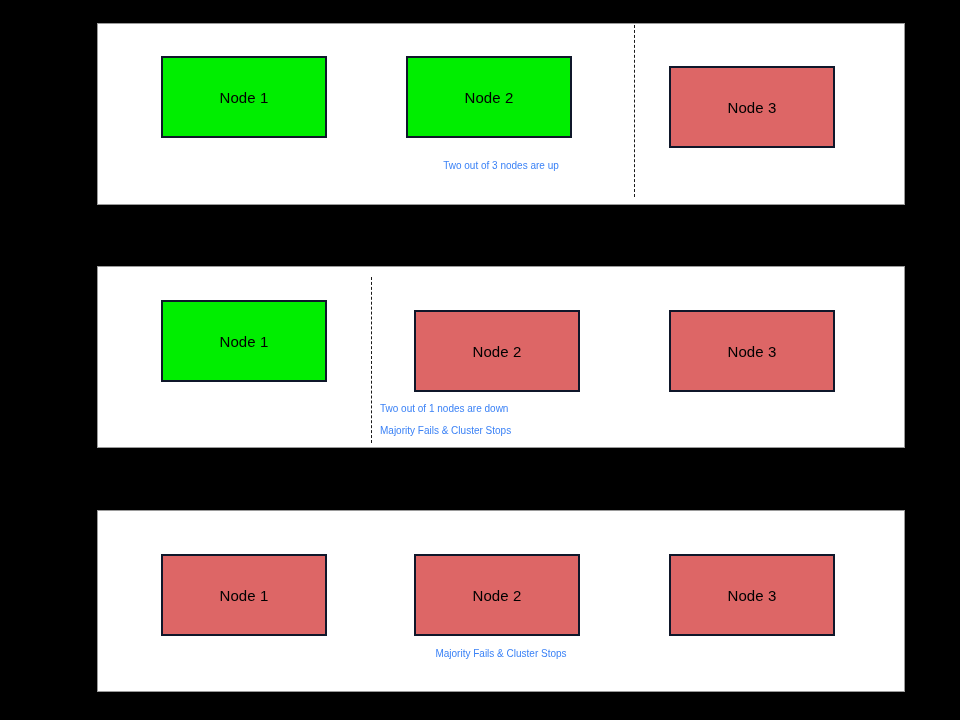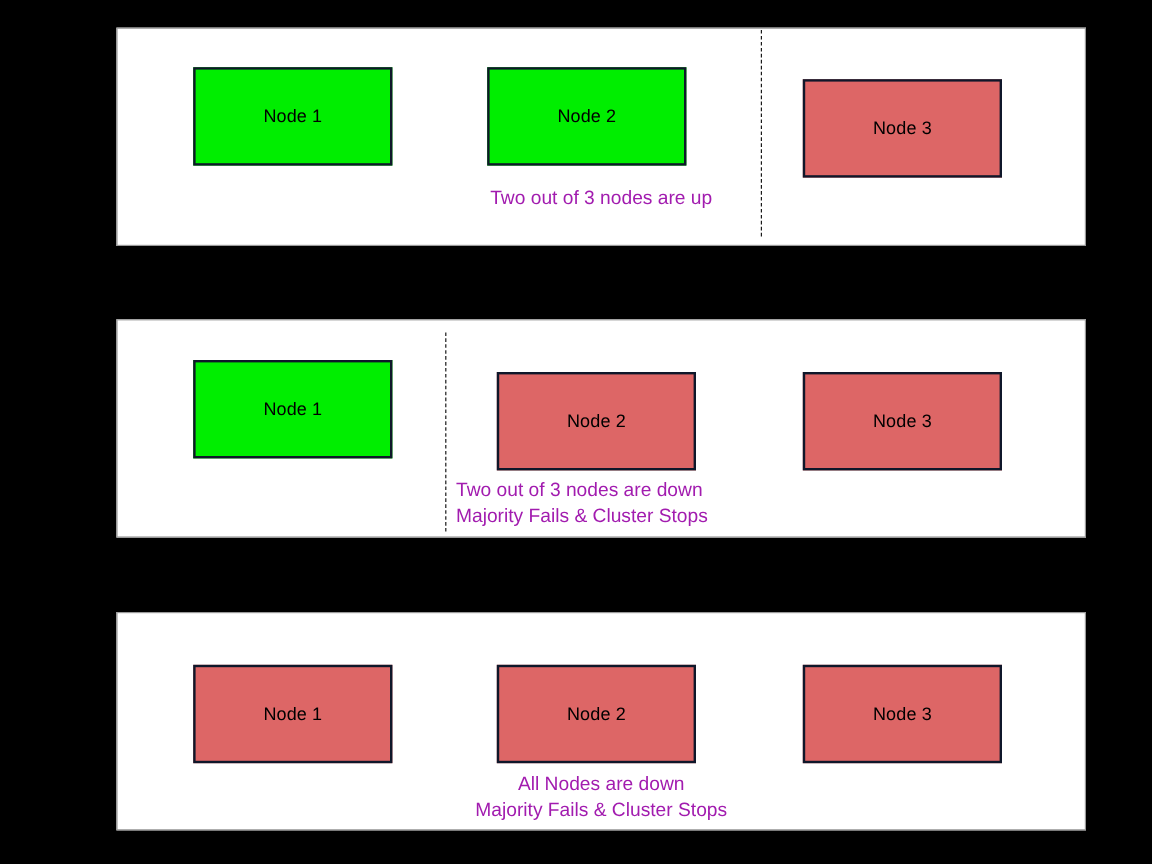--- a/index.html
+++ b/index.html
@@ -61,22 +61,22 @@
   }
 
   .divider {
     position: absolute;
     width: 0;
     border-left: 1.6px dashed #1a1a1a;
   }
 
   .caption {
     position: absolute;
-    font-size: 16px;
-    color: #a21caf;
+    font-size: 10px;
+    color: #3b82f6;
     line-height: 22px;
     white-space: nowrap;
   }
   .caption .line { display: block; }
 
   .caption.center { text-align: center; }
   .caption.left   { text-align: left; }
 </style>
 </head>
 <body>
@@ -115,40 +115,39 @@
       <span class="node-label">Node 2</span>
     </div>
 
     <div class="node-box down" style="left:571px; top:33px;">
       <span class="node-label">Node 3</span>
     </div>
 
     <div class="divider" style="left:273px; top:10px; height:166px;"></div>
 
     <div class="caption left" style="left:282px; top:131px; width:420px;">
-      <span class="line">Two out of 3 nodes are down</span>
+      <span class="line">Two out of 1 nodes are down</span>
       <span class="line">Majority Fails &amp; Cluster Stops</span>
     </div>
 
   </div>
 
   <div class="panel" id="panel-3">
 
     <div class="node-box down" style="left:63px; top:33px;">
       <span class="node-label">Node 1</span>
     </div>
 
     <div class="node-box down" style="left:316px; top:33px;">
       <span class="node-label">Node 2</span>
     </div>
 
     <div class="node-box down" style="left:571px; top:33px;">
       <span class="node-label">Node 3</span>
     </div>
 
     <div class="caption center" style="left:203px; top:132px; width:400px;">
-      <span class="line">All Nodes are down</span>
       <span class="line">Majority Fails &amp; Cluster Stops</span>
     </div>
 
   </div>
 
 </div>
 
 </body></html>

